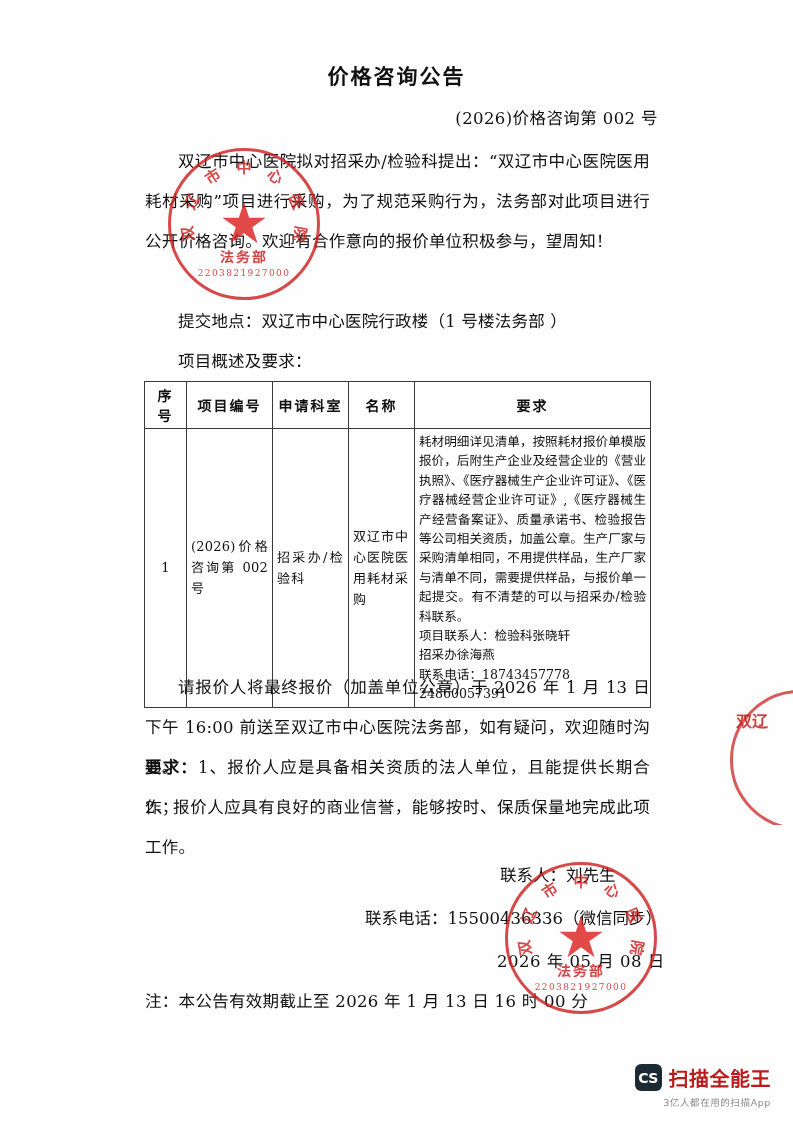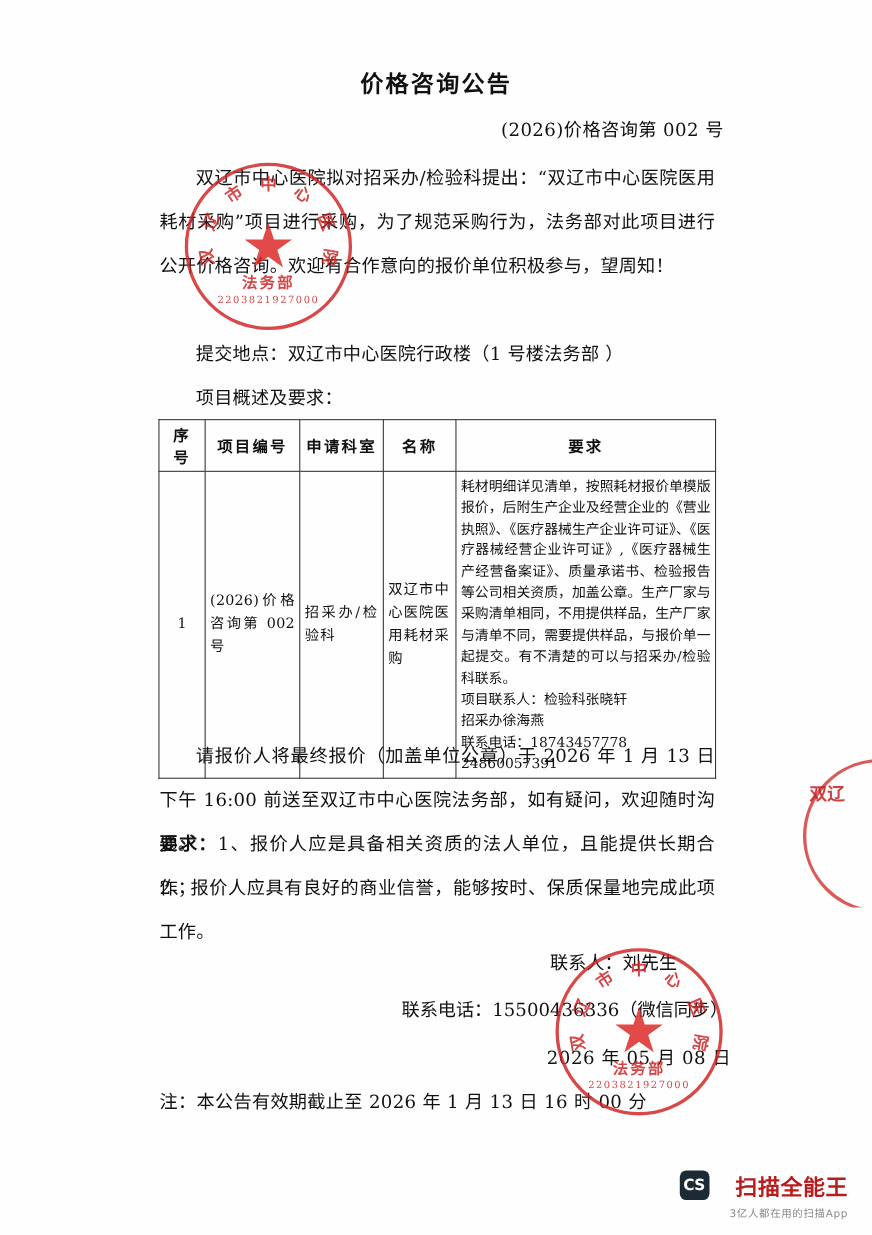--- a/index.html
+++ b/index.html
@@ -267,21 +267,21 @@
     right: 22px;
     bottom: 14px;
     display: flex;
     flex-direction: column;
     align-items: flex-end;
     font-family: "DejaVu Sans", "Liberation Sans", sans-serif;
   }
   .wm-row {
     display: flex;
     align-items: center;
-    gap: 24px;
+    gap: 7px;
   }
   .wm-logo {
     width: 27px;
     height: 27px;
     border-radius: 6px;
     background: #1b2a33;
     color: #ffffff;
     font-size: 14px;
     font-weight: bold;
     letter-spacing: -0.5px;

